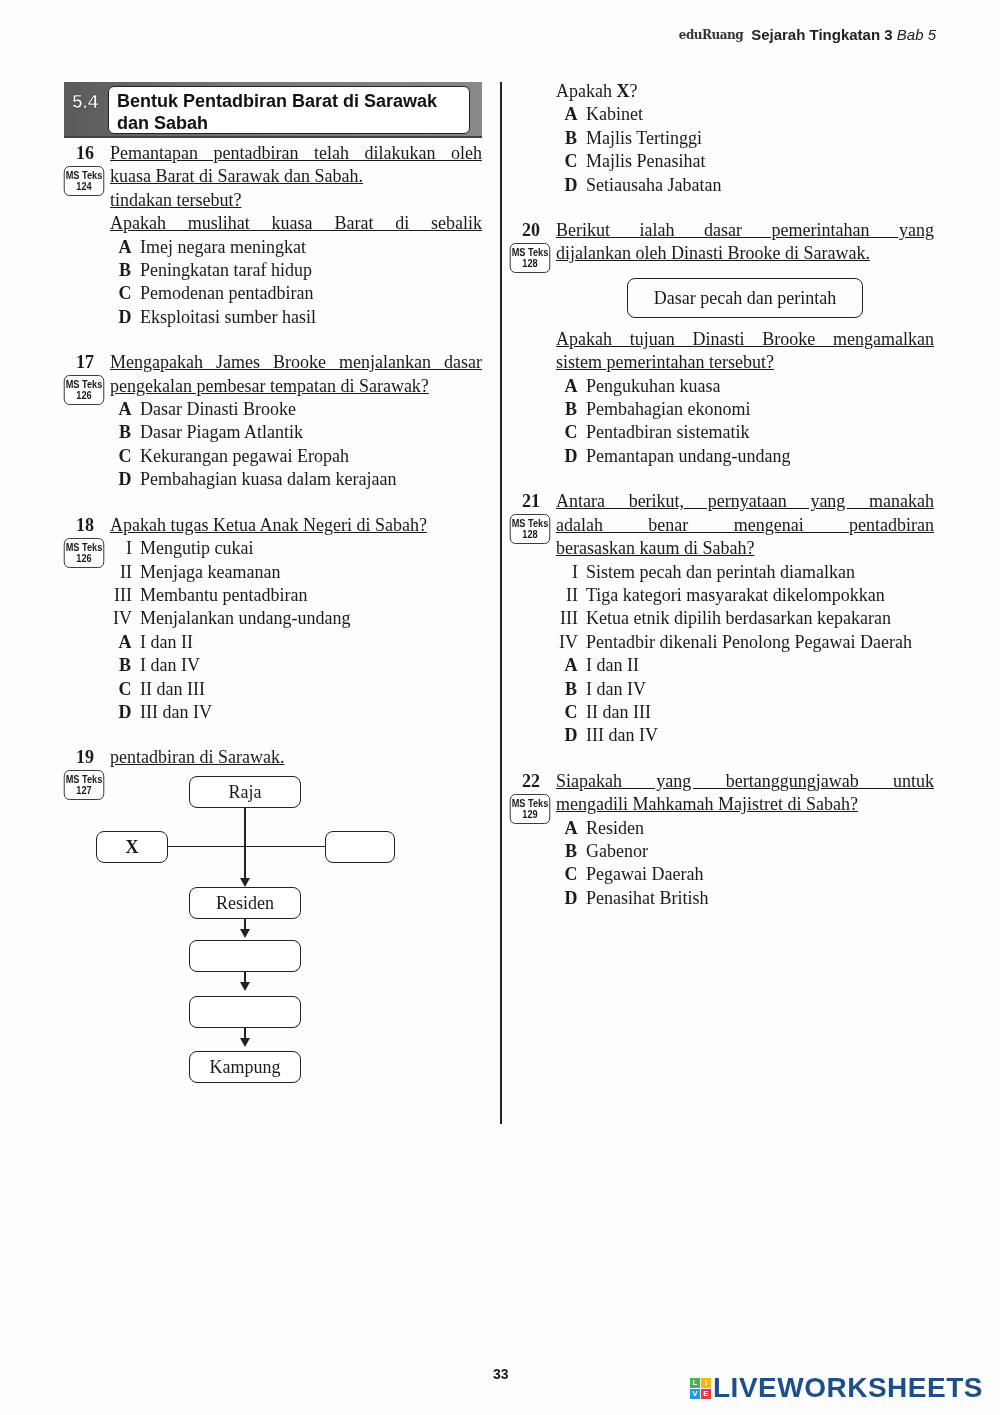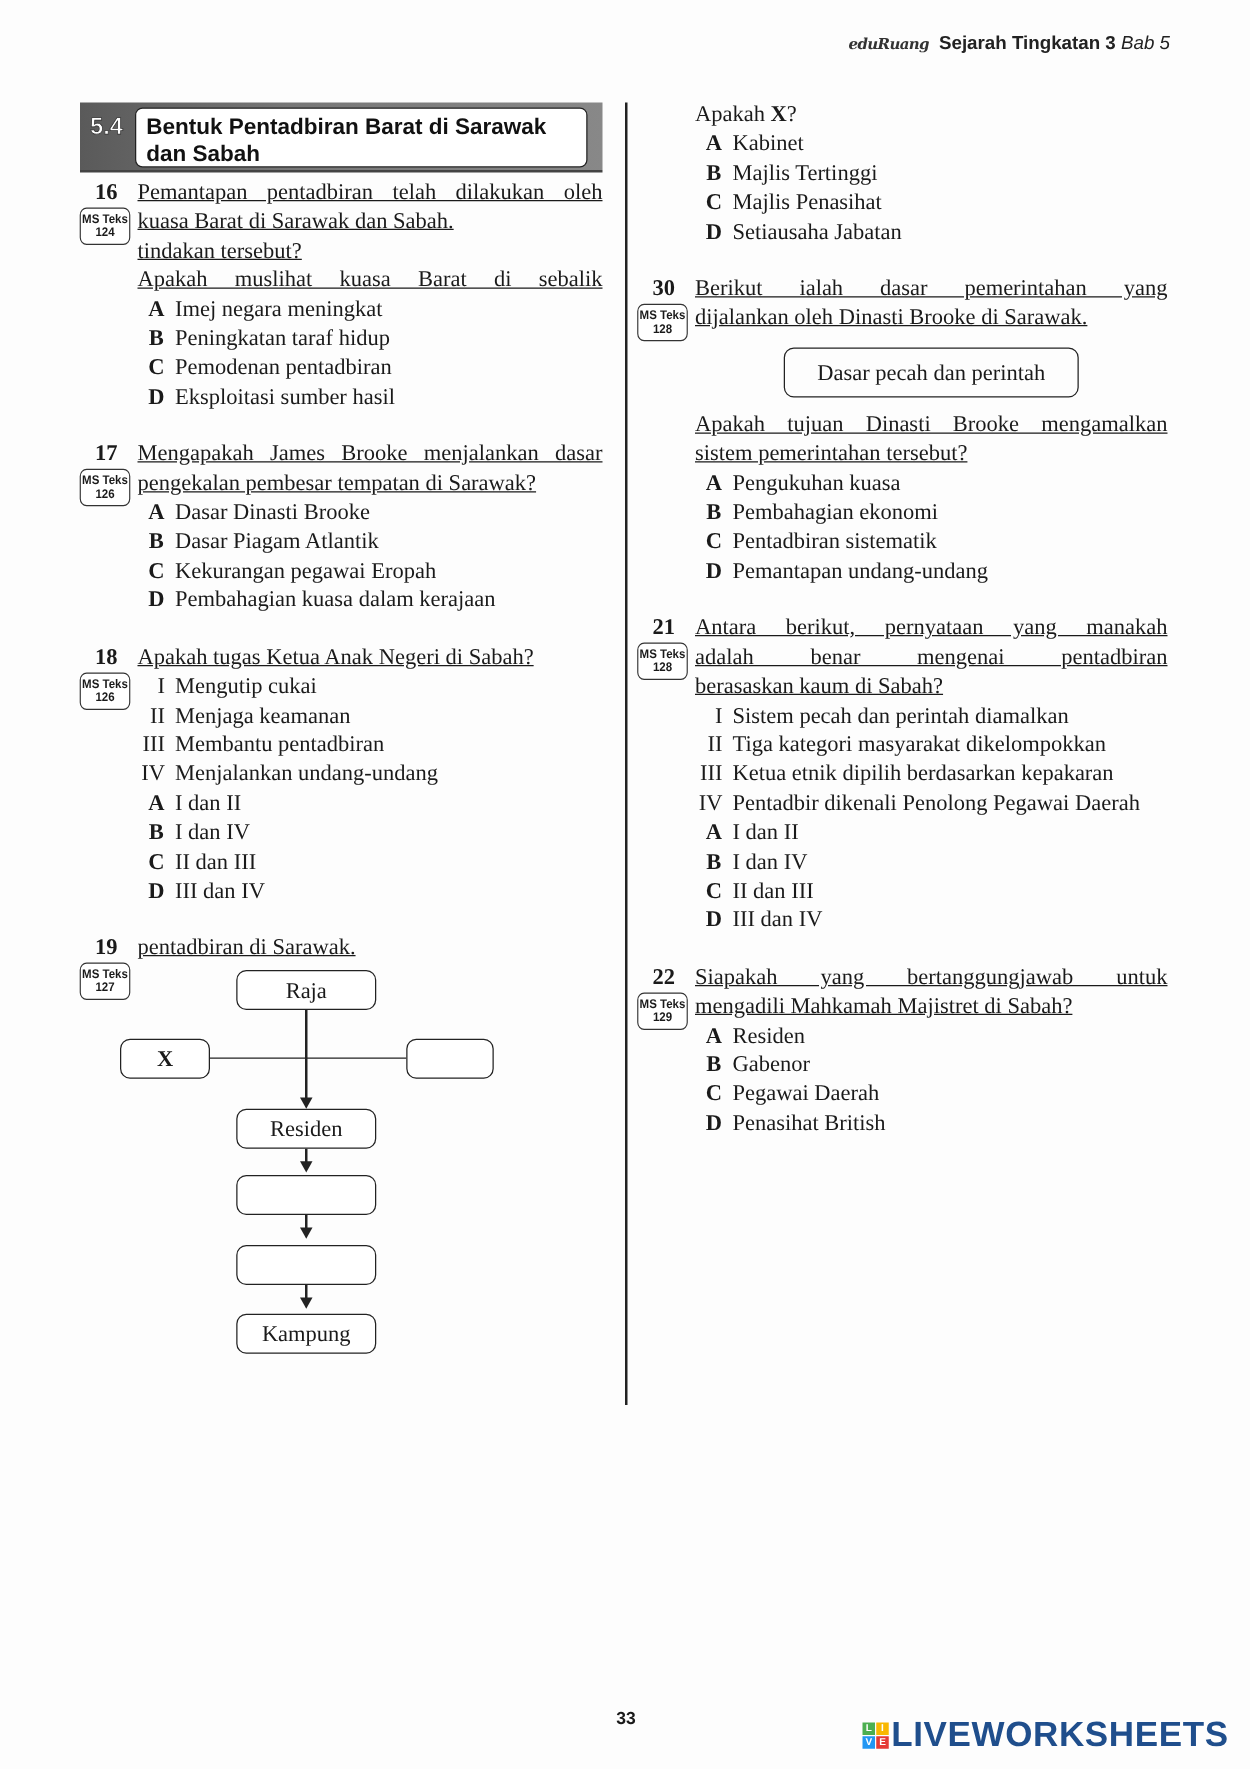--- a/index.html
+++ b/index.html
@@ -1,20 +1,20 @@
 <!DOCTYPE html>
 <html><head>
 <meta charset="utf-8">
 <style>
   * { box-sizing: border-box; margin: 0; padding: 0; }
   html, body { width: 1000px; height: 1415px; background: #fdfdfd; }
   body { position: relative; font-family: "DejaVu Serif", "Liberation Serif", serif; color: #1a1a1a; overflow: hidden; }
 
   .header { position: absolute; top: 26px; right: 64px; display: flex; align-items: center; gap: 8px; }
-  .brand-logo { font-family: "DejaVu Serif", serif; font-style: italic; font-weight: bold; font-size: 12px; color: #333; letter-spacing: -0.5px; }
+  .brand-logo { font-family: "DejaVu Serif", serif; font-weight: bold; font-size: 12px; color: #333; letter-spacing: -0.5px; }
   .header-title { font-family: "Liberation Sans", sans-serif; font-weight: bold; font-size: 15px; color: #222; }
   .header-title i { font-weight: normal; }
 
   .col-divider { position: absolute; left: 500px; top: 82px; width: 2px; height: 1042px; background: #222; }
 
   .col { position: absolute; font-family: "Liberation Serif", "DejaVu Serif", serif; font-size: 18px; line-height: 23.4px; }
   .col.left { left: 64px; top: 82px; width: 418px; }
   .col.right { left: 510px; top: 80px; width: 424px; }
 
   .section-head { position: relative; height: 56px; margin-bottom: 4px; background: linear-gradient(90deg,#5a5a5a,#777 40%,#888); border-bottom: 2px solid #444; }
@@ -213,21 +213,21 @@
         <span class="lbl">C</span>
         <span>Majlis Penasihat</span>
       </div>
     <div class="opt">
         <span class="lbl">D</span>
         <span>Setiausaha Jabatan</span>
       </div>
   </div>
 
   <div class="q">
-    <span class="qnum">30</span>
+    <span class="qnum">20</span>
     <div class="ms">
         <div>MS Teks</div>
         <div>128</div>
       </div>
     <div class="stem">
       <span class="stem-line">Berikut ialah dasar pemerintahan yang</span>
       <span class="stem-line last">dijalankan oleh Dinasti Brooke di Sarawak.</span>
     </div>
     <div class="policy-box">Dasar pecah dan perintah</div>
     <div class="stem">

